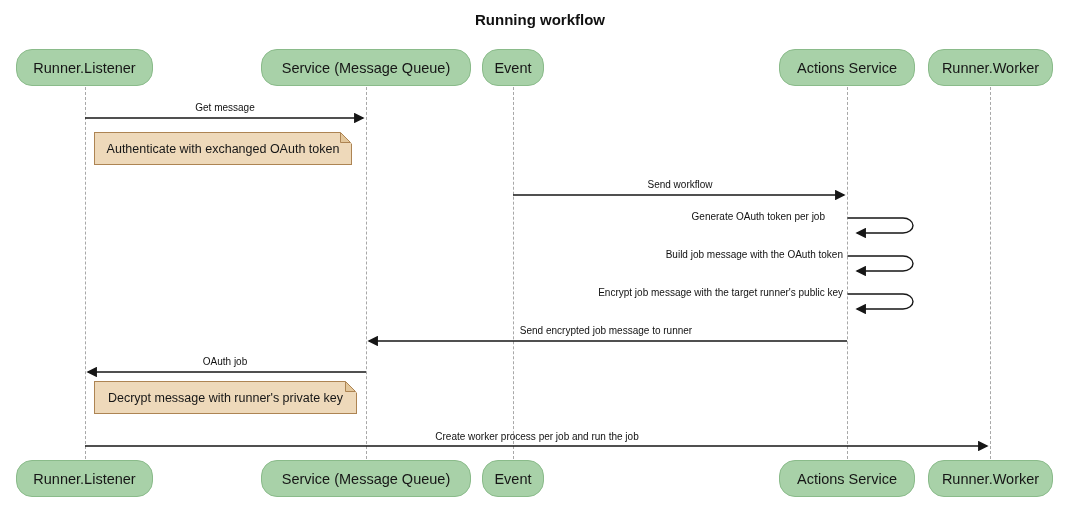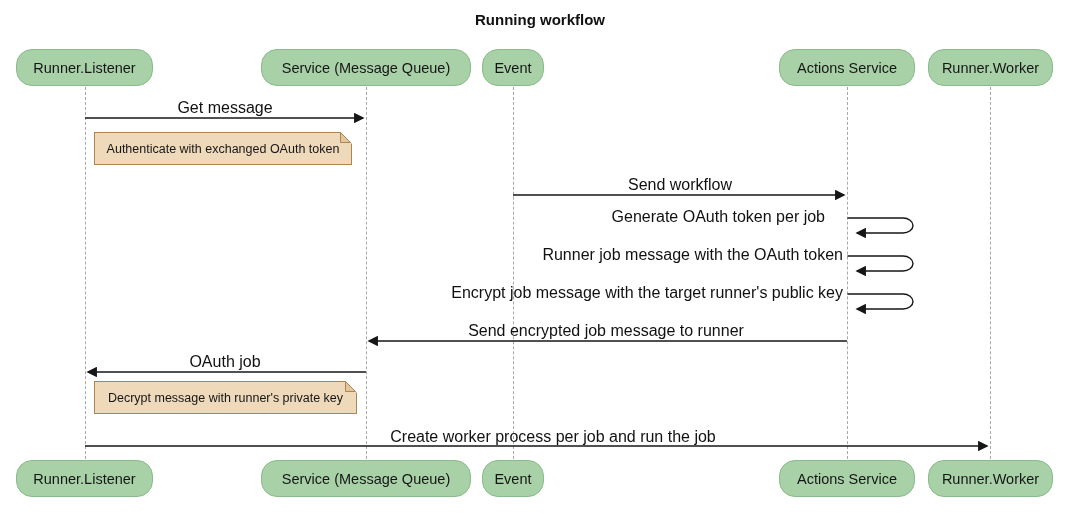--- a/index.html
+++ b/index.html
@@ -15,21 +15,21 @@
     position:absolute; top:87px; height:372px; width:0;
     border-left:1px dashed #a8a8a8;
   }
   .actor {
     position:absolute; height:37px; border-radius:16px;
     background:#a8d1a8; border:1px solid #8abb8a;
     display:flex; align-items:center; justify-content:center;
     font-size:14.5px; color:#161616; box-sizing:border-box; white-space:nowrap;
   }
   .msg-label {
-    position:absolute; font-size:16px; color:#111; white-space:nowrap;
+    position:absolute; font-size:10px; color:#111; white-space:nowrap;
     transform:translateX(-50%); line-height:14px;
   }
   .msg-label.right-align { transform:none; text-align:right; }
   .note {
     position:absolute; background:#eed9ba; border:1px solid #ad8453;
     font-size:12.5px; color:#161616; box-sizing:border-box;
     display:flex; align-items:center; justify-content:center;
     white-space:nowrap; padding:0 8px;
   }
   .fold { position:absolute; top:-1px; right:-1px; width:12px; height:12px; }
@@ -60,25 +60,25 @@
     <path d="M847.5 256 H903 A10 7.5 0 0 1 903 271 H857" fill="none" stroke="#161616" stroke-width="1.4" marker-end="url(#ah)"></path>
     <path d="M847.5 294 H903 A10 7.5 0 0 1 903 309 H857" fill="none" stroke="#161616" stroke-width="1.4" marker-end="url(#ah)"></path>
     <line x1="847" y1="341" x2="369" y2="341" stroke="#161616" stroke-width="1.4" marker-end="url(#ah)"></line>
     <line x1="366" y1="372" x2="88" y2="372" stroke="#161616" stroke-width="1.4" marker-end="url(#ah)"></line>
     <line x1="85" y1="446" x2="987" y2="446" stroke="#161616" stroke-width="1.4" marker-end="url(#ah)"></line>
   </svg>
 
   <div class="msg-label" style="left:225px; top:101px;">Get message</div>
   <div class="msg-label" style="left:680px; top:178px;">Send workflow</div>
   <div class="msg-label right-align" style="right:247px; top:210px;">Generate OAuth token per job</div>
-  <div class="msg-label right-align" style="right:229px; top:248px;">Runner job message with the OAuth token</div>
+  <div class="msg-label right-align" style="right:229px; top:248px;">Build job message with the OAuth token</div>
   <div class="msg-label right-align" style="right:229px; top:286px;">Encrypt job message with the target runner's public key</div>
   <div class="msg-label" style="left:606px; top:324px;">Send encrypted job message to runner</div>
   <div class="msg-label" style="left:225px; top:355px;">OAuth job</div>
-  <div class="msg-label" style="left:537px; top:430px;margin-left:16px;">Create worker process per job and run the job</div>
+  <div class="msg-label" style="left:537px; top:430px;">Create worker process per job and run the job</div>
 
   <div class="note" style="left:94px; top:381px; width:263px; height:33px;">
     <span>Decrypt message with runner's private key</span>
     <svg class="fold" width="12" height="12">
       <path d="M0 0 L12 0 L12 12 Z" fill="#ffffff"></path>
       <path d="M0.5 0.5 L10.5 10.5 L0.5 10.5 Z" fill="#e3c79b" stroke="#ad8453" stroke-width="1"></path>
     </svg>
   </div>
   <div class="note" style="left:94px; top:132px; width:258px; height:33px;">
     <span>Authenticate with exchanged OAuth token</span>

